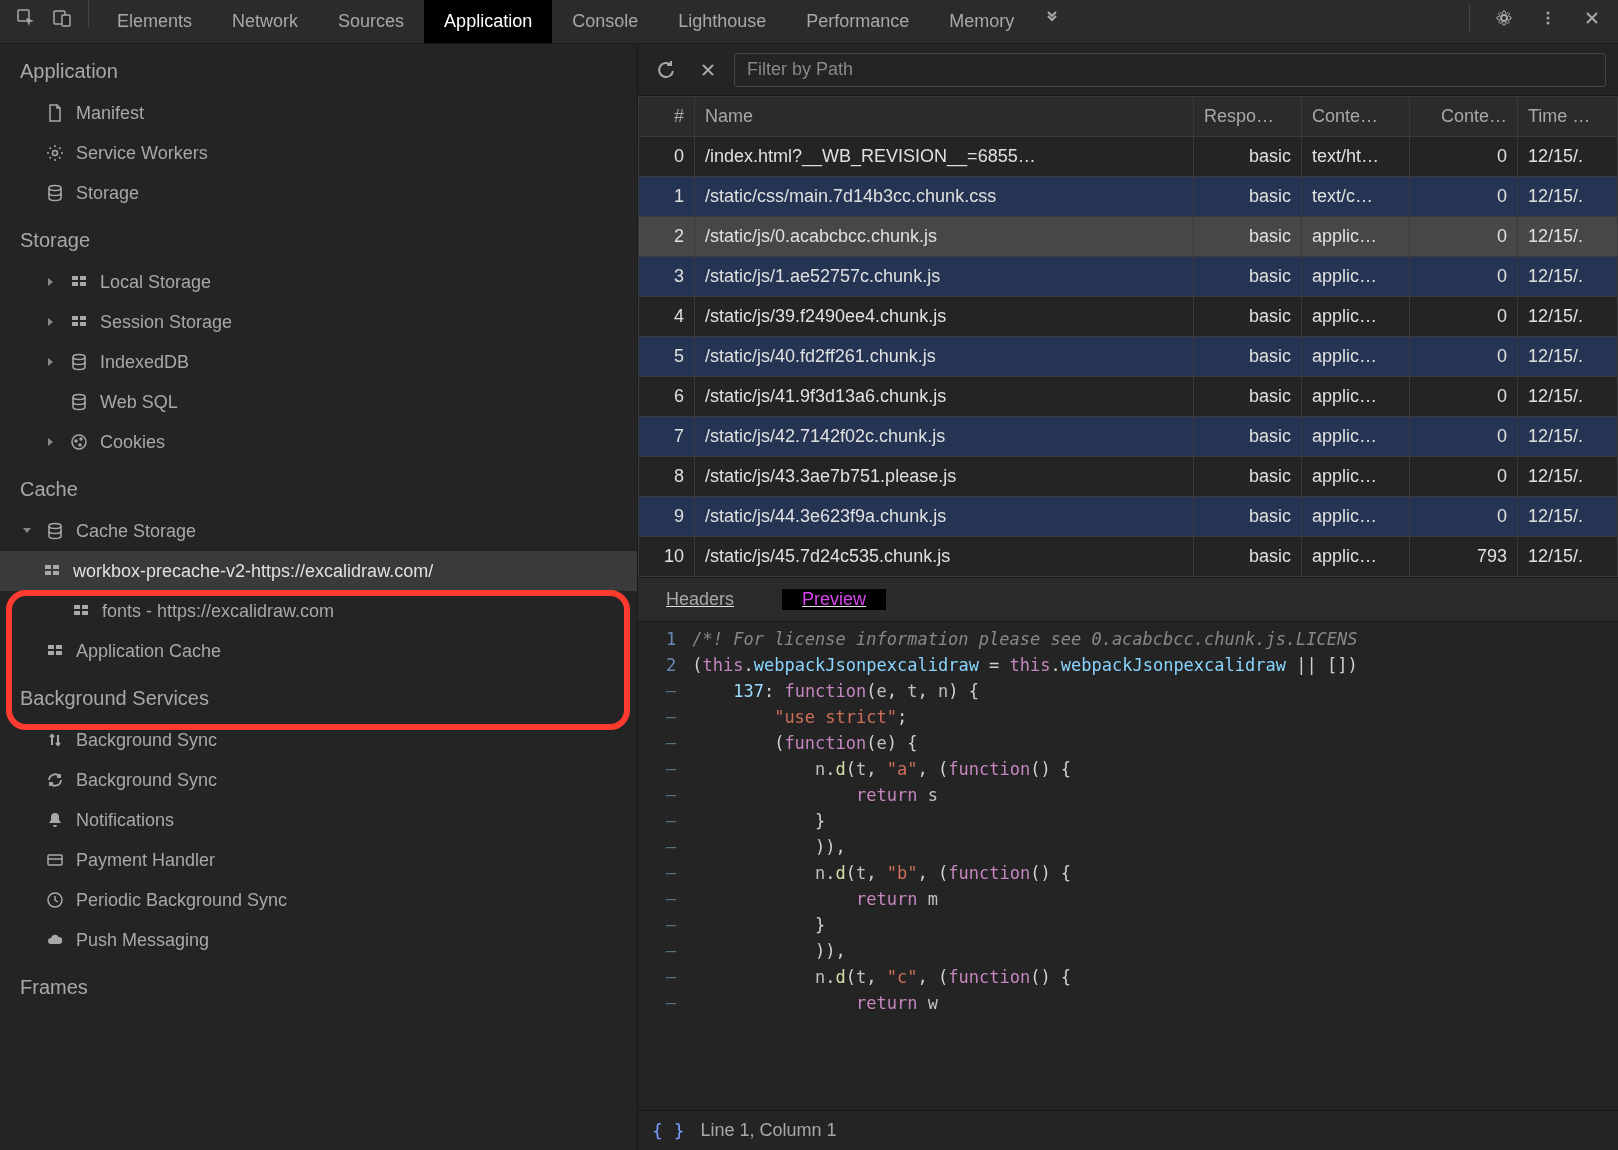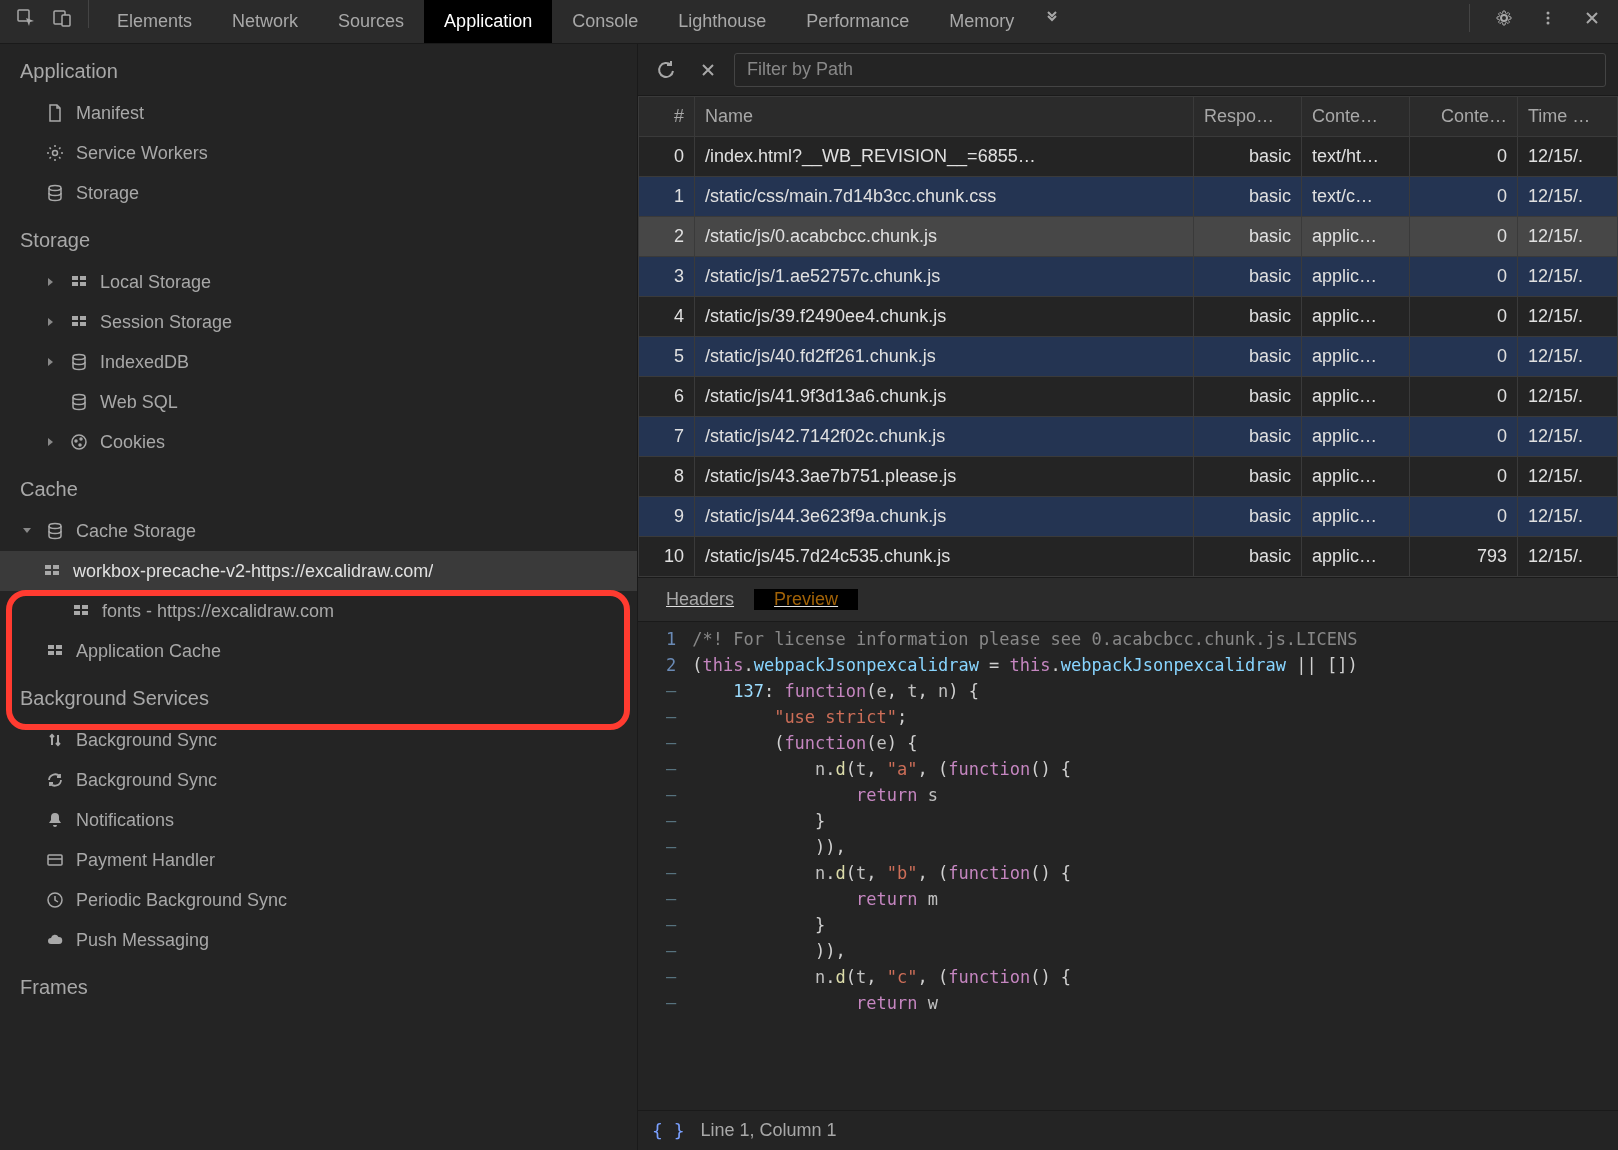--- a/index.html
+++ b/index.html
@@ -221,21 +221,21 @@
     border-bottom: 1px solid #1a1a1a;
     padding-left: 8px;
     text-decoration: underline;
   }
   .subtab {
     padding: 0 20px;
     display:flex; align-items:center;
     color: var(--text-muted);
     cursor: pointer;
   }
-  .subtab.active { background: var(--bg-black); color:#a16207; }
+  .subtab.active { background: var(--bg-black); color:#d946ef;margin-left:28px; }
   
   .code-wrap {
     flex:1;
     display:flex;
     min-height: 0;
     background: var(--bg-main);
     overflow: hidden;
   }
   .gutter {
     background: var(--bg-main);
@@ -251,21 +251,21 @@
   .code {
     flex:1;
     padding: 4px 8px;
     font-family: Menlo, monospace;
     font-size: 17px;
     line-height: 26px;
     white-space: pre;
     color: var(--token-var);
     overflow: hidden;
   }
-  .c-comment { color: var(--token-comment); }
+  .c-comment { color: var(--token-comment); font-style: italic; }
   .c-punct { color: var(--token-punct); }
   .c-kw { color: #c586c0; }
   .c-ret { color: #c586c0; }
   .c-num { color: #9cdcfe; }
   .c-str { color: var(--token-string); }
   .c-func { color: var(--token-func); }
   .c-id { color: var(--token-var); }
   .c-prop { color: #88d5ff; }
   
   .statusbar {

